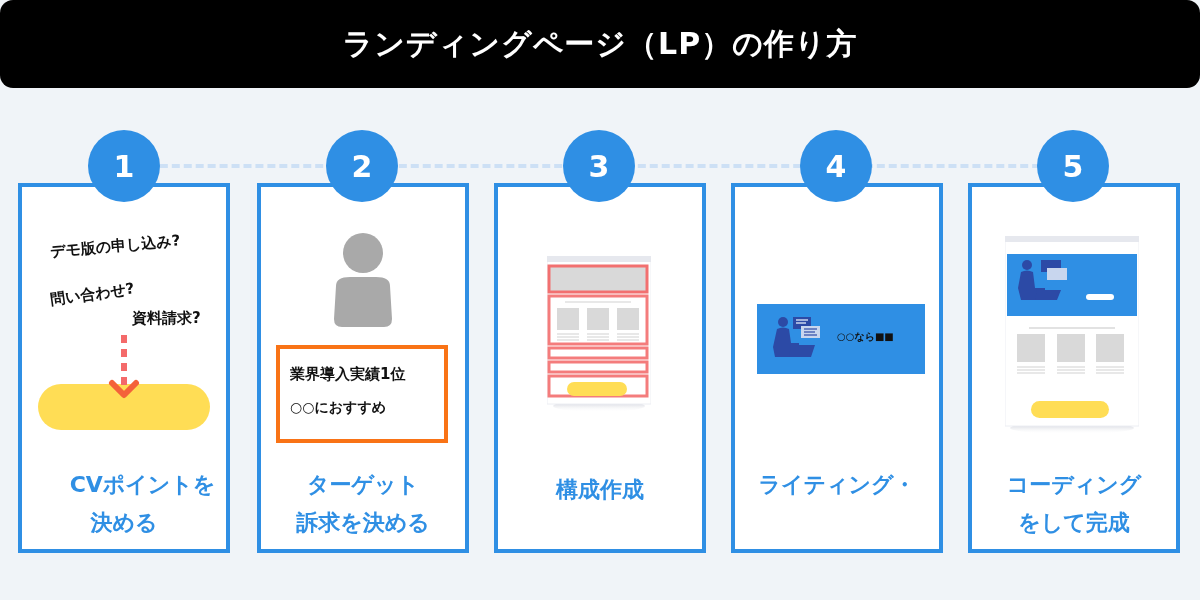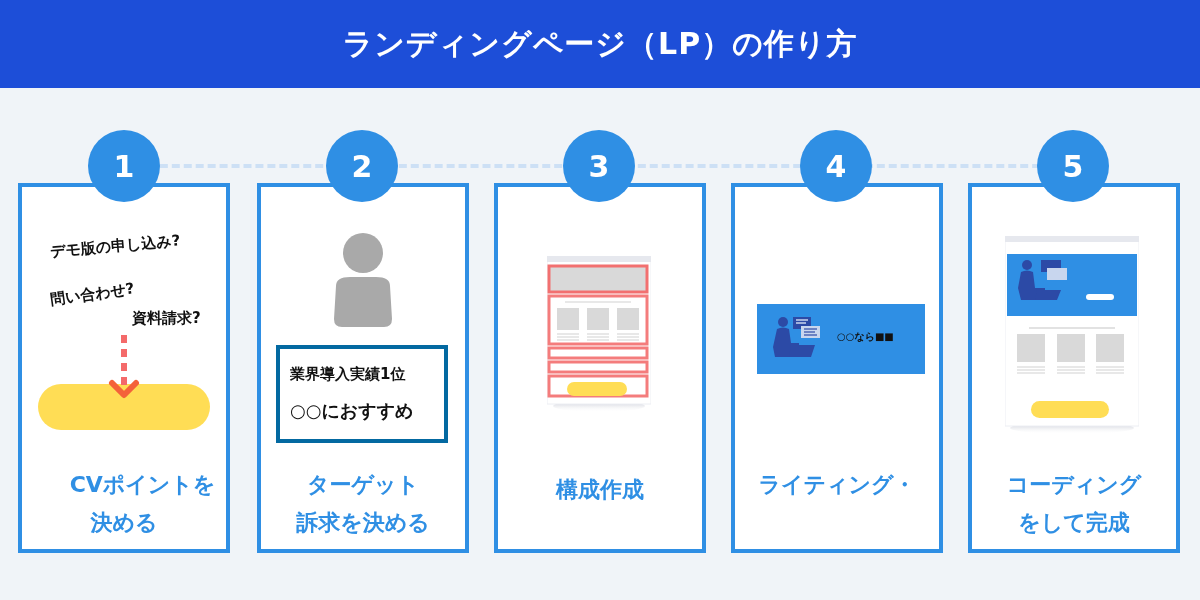--- a/index.html
+++ b/index.html
@@ -1,18 +1,18 @@
 <!DOCTYPE html>
 <html><head>
 <meta charset="utf-8">
 <style>
   * { box-sizing: border-box; margin: 0; padding: 0; }
   html, body { width: 1200px; height: 600px; overflow: hidden; }
   body { background: #f0f4f8; font-family: "DejaVu Sans", "Liberation Sans", sans-serif; position: relative; }
-  .header { position: absolute; left: 0; top: 0; width: 1200px; height: 88px; background: #1d4ed8; display: flex; align-items: center; justify-content: center; }
+  .header { position: absolute; left: 0; top: 0; width: 1200px; height: 88px; background: #000000; display: flex; align-items: center; justify-content: center; border-radius: 13px; }
   .header h1 { color: #fff; font-size: 30px; font-weight: bold; letter-spacing: 1px; }
   .connector { position: absolute; left: 124px; top: 164px; width: 952px; height: 0; border-top: 4px dashed #cde0f5; }
   .card { position: absolute; top: 183px; width: 212px; height: 370px; background: #fff; border: 4px solid #2f8fe4; }
   .num { position: absolute; top: 130px; width: 72px; height: 72px; border-radius: 50%; background: #2f8fe4; color: #fff; font-size: 30px; font-weight: bold; display: flex; align-items: center; justify-content: center; z-index: 2; }
   .label { position: absolute; left: 0; width: 100%; text-align: center; color: #2f8fe4; font-weight: bold; font-size: 22px; line-height: 36px; }
   .q { position: absolute; font-size: 15px; font-weight: bold; color: #111; white-space: nowrap; }
 </style>
 </head>
 <body>
 
@@ -35,23 +35,23 @@
   <div class="label" style="top:280px;padding-left:37px;">CVポイントを</div>
   <div class="label" style="top:318px;">決める</div>
 </div>
 
 <div class="num" style="left:326px;">2</div>
 <div class="card" style="left:257px;">
   <svg style="position:absolute; left:67px; top:44px;" width="70" height="100" viewBox="0 0 70 100">
     <circle cx="35" cy="22" r="20" fill="#a9a9a9"></circle>
     <path d="M8 55 Q8 46 22 46 L48 46 Q62 46 62 55 L64 88 Q64 96 56 96 L14 96 Q6 96 6 88 Z" fill="#a9a9a9"></path>
   </svg>
-  <div style="position:absolute; left:15px; top:158px; width:172px; height:98px; border:4px solid #0369a1; background:#fff;">
+  <div style="position:absolute; left:15px; top:158px; width:172px; height:98px; border:4px solid #f97316; background:#fff;">
     <div class="q" style="left:10px; top:16px; font-size:15px;">業界導入実績1位</div>
-    <div class="q" style="left:10px; top:50px; font-size:18px;">○○におすすめ</div>
+    <div class="q" style="left:10px; top:50px; font-size:14px;">○○におすすめ</div>
   </div>
   <div class="label" style="top:280px;">ターゲット</div>
   <div class="label" style="top:318px;">訴求を決める</div>
 </div>
 
 <div class="num" style="left:563px;">3</div>
 <div class="card" style="left:494px;">
   <svg style="position:absolute; left:49px; top:69px;" width="104" height="160" viewBox="0 0 104 160">
     <defs>
       <linearGradient id="sh3" x1="0" y1="0" x2="0" y2="1">

